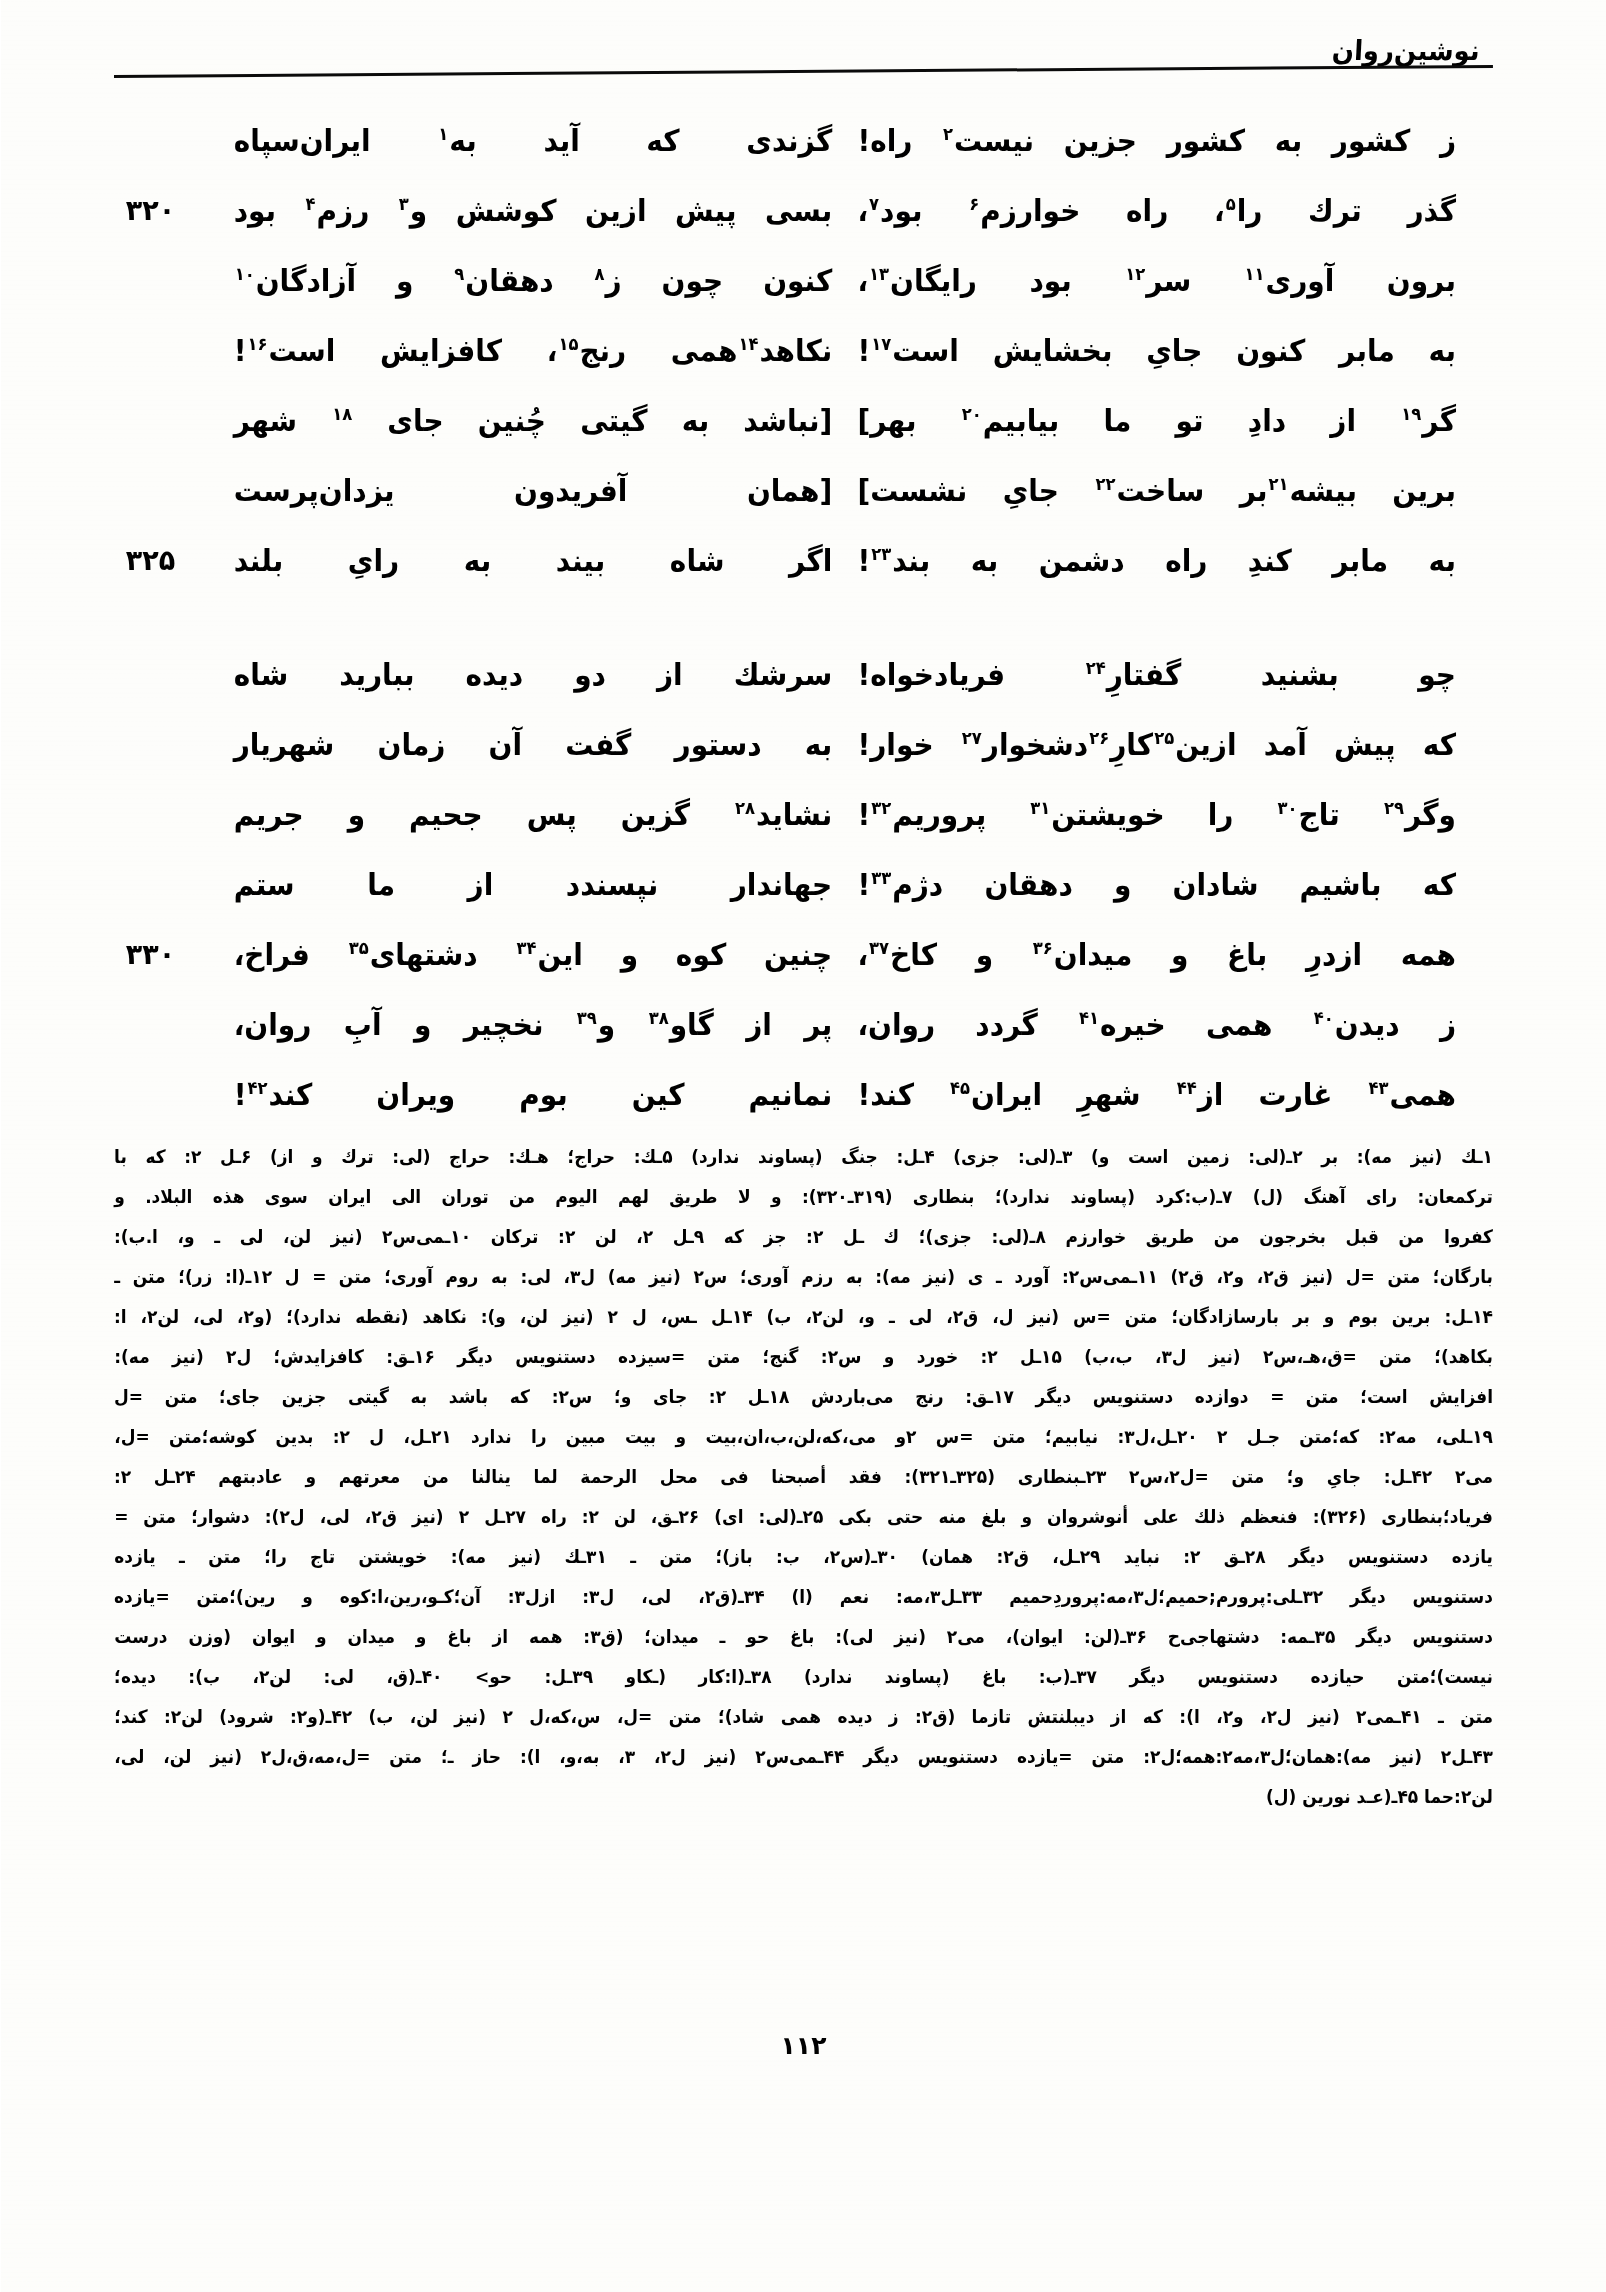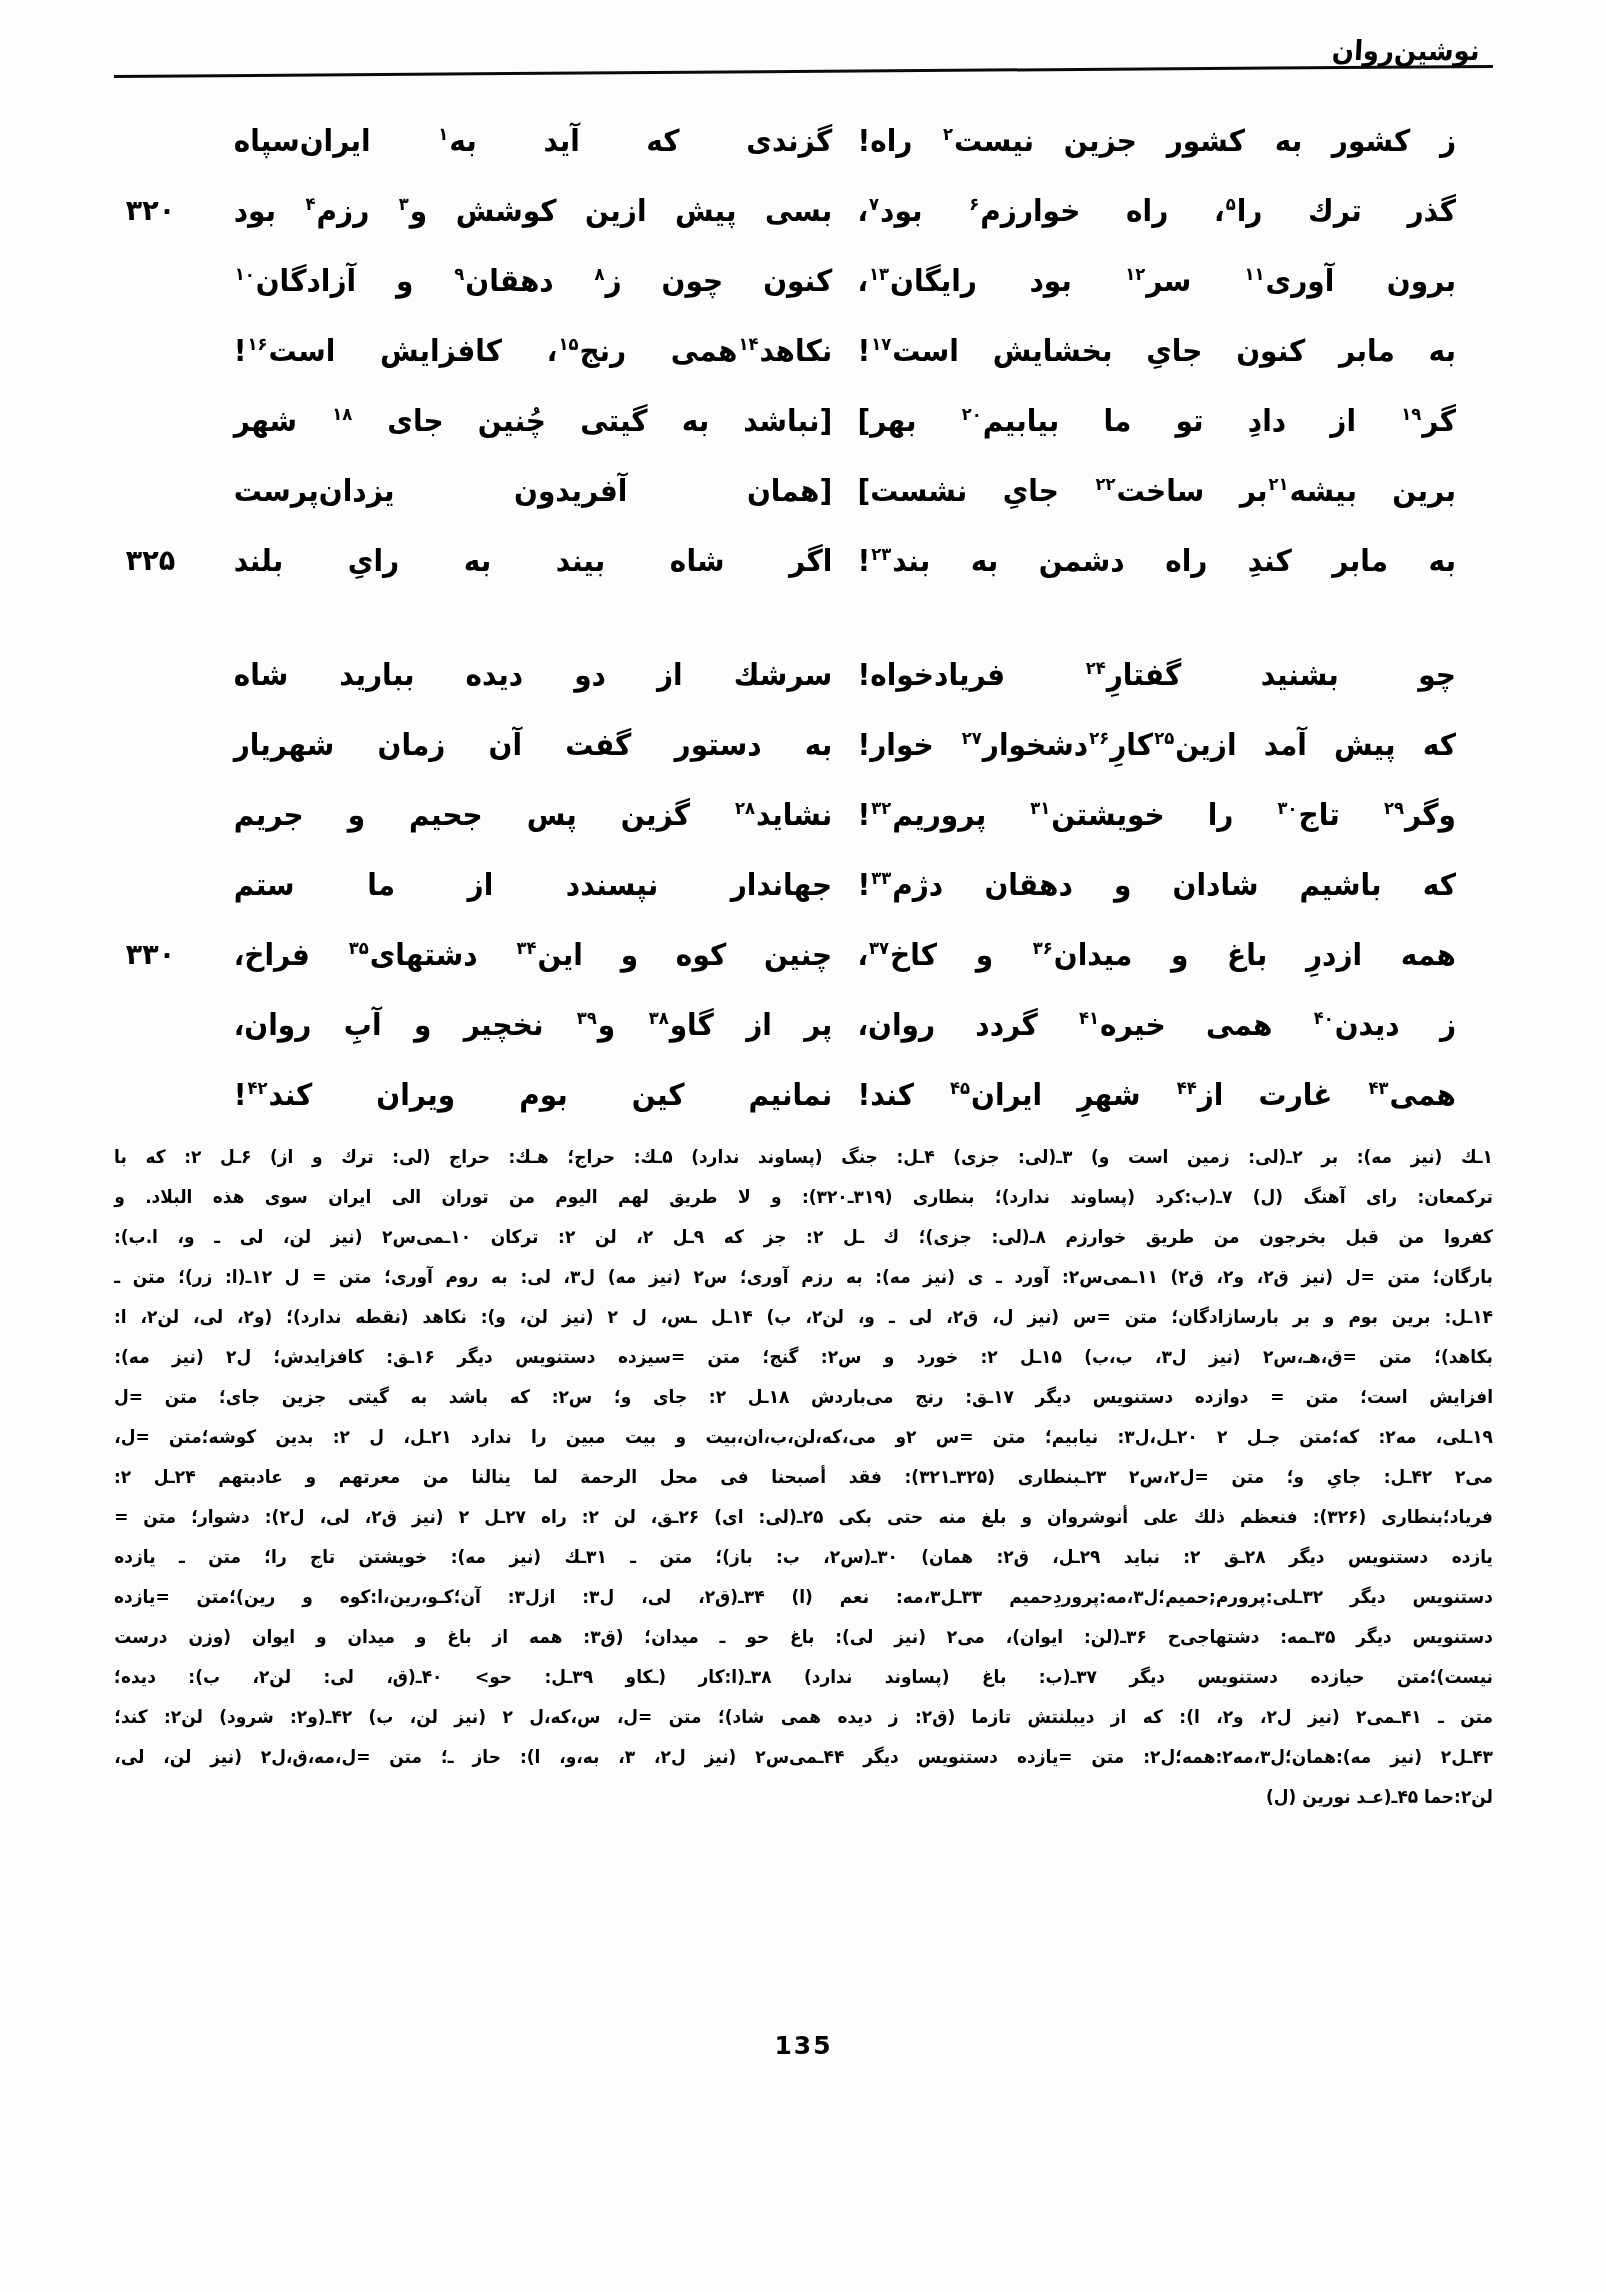--- a/index.html
+++ b/index.html
@@ -934,17 +934,17 @@
           <span>متن</span>
           <span>=ل،مه،ق،ل٢</span>
           <span>(نيز</span>
           <span>لن،</span>
           <span>لى،</span>
         </span>
       </div>
       <div class="note-line last">لن٢:حما  ۴۵ـ(عـد نورين (ل)</div>
     </div>
 
-  <div class="folio">135</div>
+  <div class="folio">۱۱۲</div>
 
   <div class="scan-noise"></div>
 </div>
 
 
 </body></html>

